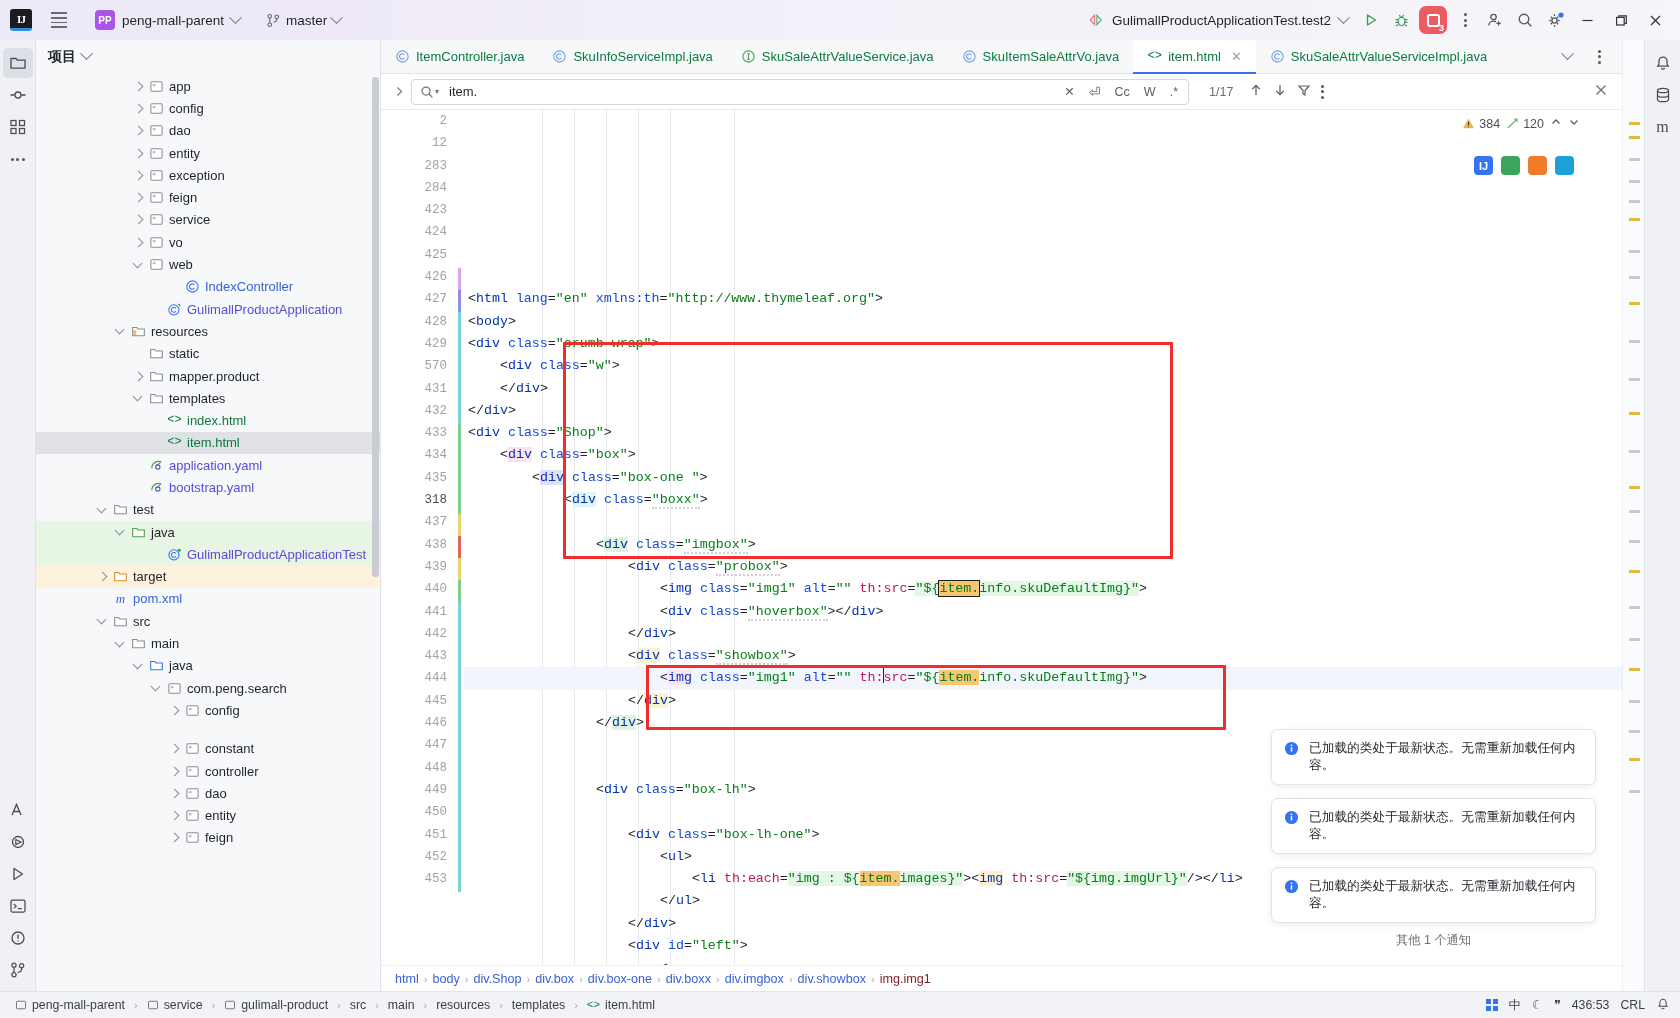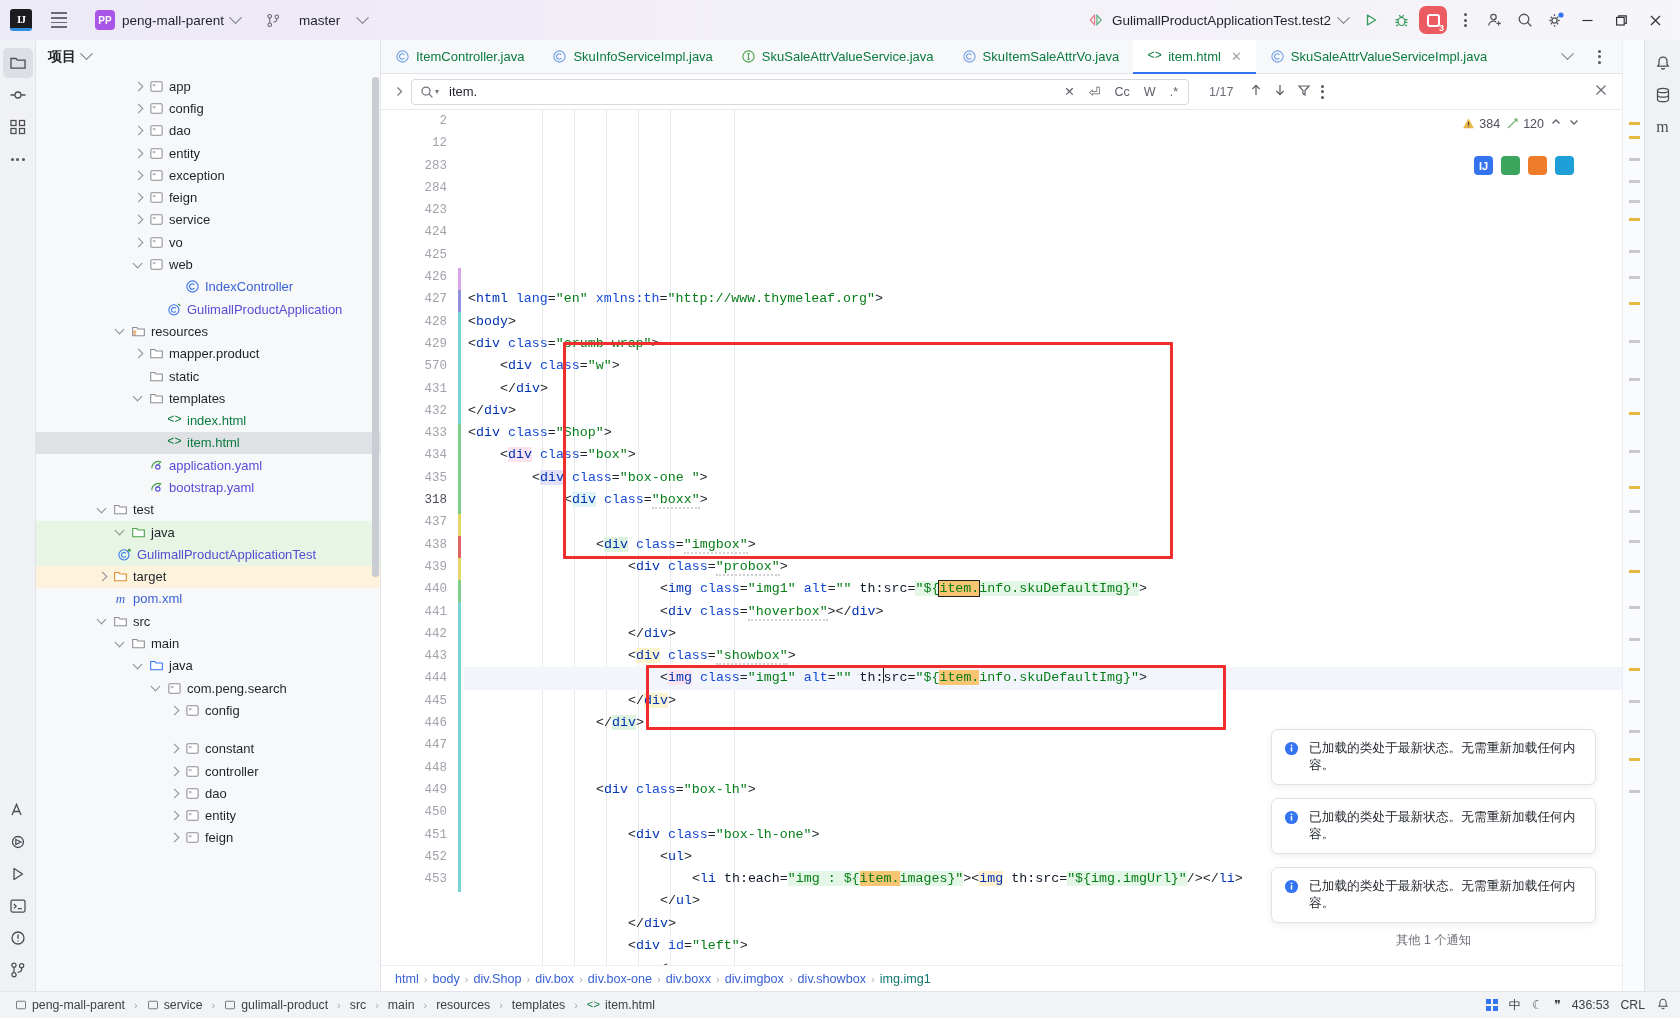--- a/index.html
+++ b/index.html
@@ -34,21 +34,21 @@
     display: flex; align-items: center; gap: 7px; margin-left: 14px;
     padding: 4px 7px; border-radius: 5px; cursor: pointer;
   }
   .pp-badge {
     width: 20px; height: 20px; border-radius: 4px; background: #a855e8; color: #fff;
     font-size: 10px; font-weight: 700; display: flex; align-items: center; justify-content: center;
   }
   .chip-label { font-size: 13.5px; color: #1f2329; }
   .chev { width: 9px; height: 9px; border-right: 1.4px solid #7c7c85; border-bottom: 1.4px solid #7c7c85;
     transform: rotate(45deg) translate(-2px,-2px); display: inline-block; flex: 0 0 auto; }
-  .branch-chip { display: flex; align-items: center; gap: 18px; margin-left: 12px; padding: 4px 7px;
+  .branch-chip { display: flex; align-items: center; gap: 5px; margin-left: 12px; padding: 4px 7px;
     border-radius: 5px; cursor: pointer; }
 
   .tb-spacer { flex: 1 1 auto; }
 
   .runcfg { display: flex; align-items: center; gap: 8px; padding: 3px 8px; border-radius: 5px; cursor: pointer; }
   .runcfg-label { font-size: 13.5px; }
   .tbtn { width: 30px; height: 30px; display: flex; align-items: center; justify-content: center;
     border-radius: 5px; cursor: pointer; }
   .dbg-badge {
     width: 28px; height: 28px; border-radius: 7px; background: #ec5b62;
@@ -140,21 +140,21 @@
   .code { flex: 1 1 auto; position: relative; font-family: "Liberation Mono", monospace;
     font-size: 13.3px; line-height: 22.3px; white-space: pre; color: #1f2329; overflow: hidden; }
   .cline { height: 22.3px; position: relative; padding-left: 4px; }
   .cline.cur { background: #f2f5fb; }
   .gline { height: 22.3px; line-height: 22.3px; }
   .gline.cur { color: #4b4e56; }
 
   .tag { color: #0033b3; }
   .attr { color: #174ad4; }
   .val { color: #067d17; }
-  .th { color: #0f172a; }
+  .th { color: #be185d; }
   .hl-g { background: #e4f7e7; }
   .hl-y { background: #fdf0d0; }
   .hl-o { background: #f8c572; }
   .hl-o-box { background: #f8c572; outline: 1.4px solid #1f1f1f; }
   .hl-pink { background: #fbe4ef; }
   .hl-lav { background: #e2e0f7; }
   .hl-cy { background: #e0f6f6; }
   .hl-yy { background: #faf3cf; }
   .hl-gg { background: #dff3df; }
   .squig { border-bottom: 2px dotted #cfcfd4; }
@@ -184,21 +184,21 @@
     display: flex; flex-direction: column; gap: 13px; }
   .notif { background: #fff; border: 1px solid #e0e2e7; border-radius: 7px; padding: 10px 12px;
     display: flex; gap: 10px; align-items: flex-start; box-shadow: 0 2px 7px rgba(0,0,0,.07); }
   .notif-txt { font-size: 12.7px; color: #1f2329; line-height: 17px; }
   .notif-more { text-align: center; font-size: 12.3px; color: #6b6e76; margin-top: -4px; }
 
   
   .crumbbar { height: 26px; flex: 0 0 26px; display: flex; align-items: center; gap: 3px;
     padding: 0 14px; background: #fff; border-top: 1px solid #edeff2; font-size: 12.6px; }
   .crumb { color: #3a62d6; cursor: pointer; }
-  .crumb.last { color: #0f766e; }
+  .crumb.last { color: #7f1d1d; }
   .crumb-sep { color: #a8abb2; font-size: 11px; margin: 0 2px; }
 
   
   .statusbar { height: 27px; flex: 0 0 27px; background: #f2f3f6; border-top: 1px solid #e2e4e9;
     display: flex; align-items: center; padding: 0 10px; gap: 4px; font-size: 12.3px; color: #3c3f46; }
   .sb-crumb { display: flex; align-items: center; gap: 5px; padding: 2px 5px; border-radius: 4px; cursor: pointer; }
   .status-right { margin-left: auto; display: flex; align-items: center; gap: 11px; }
   .grid-ic { display: grid; grid-template-columns: 5px 5px; grid-template-rows: 5px 5px; gap: 2px; }
   .grid-ic i { display: block; width: 5px; height: 5px; background: #3574f0; }
 
@@ -496,36 +496,36 @@
             <span class="arrow d"></span>
             <span style="display: flex; align-items: center; flex: 0 0 15px;">
               <svg class="ficon" viewBox="0 0 16 16">
                 <path d="M1.8 3.8h4.4l1.2 1.5H14.2v7.3H1.8z" fill="#fff" stroke="#8b8d94" stroke-width="1.15"></path>
                 <path d="M2.6 7.5h3M2.6 9.2h3M2.6 10.9h3" stroke="#e08a2a" stroke-width="1"></path>
               </svg>
             </span>
             <span class="tlabel ">resources</span>
           </div>
           <div class="tnode" style="padding-left: 96px;">
-            <span class="arrow r"></span>
+            <span class="arrow "></span>
             <span style="display: flex; align-items: center; flex: 0 0 15px;">
               <svg class="ficon" viewBox="0 0 16 16">
                 <path d="M1.8 3.8h4.4l1.2 1.5H14.2v7.3H1.8z" fill="#fff" stroke="#8b8d94" stroke-width="1.15"></path>
               </svg>
             </span>
+            <span class="tlabel ">static</span>
+          </div>
+          <div class="tnode" style="padding-left: 96px;">
+            <span class="arrow r"></span>
+            <span style="display: flex; align-items: center; flex: 0 0 15px;">
+              <svg class="ficon" viewBox="0 0 16 16">
+                <path d="M1.8 3.8h4.4l1.2 1.5H14.2v7.3H1.8z" fill="#fff" stroke="#8b8d94" stroke-width="1.15"></path>
+              </svg>
+            </span>
             <span class="tlabel ">mapper.product</span>
-          </div>
-          <div class="tnode" style="padding-left: 96px;">
-            <span class="arrow "></span>
-            <span style="display: flex; align-items: center; flex: 0 0 15px;">
-              <svg class="ficon" viewBox="0 0 16 16">
-                <path d="M1.8 3.8h4.4l1.2 1.5H14.2v7.3H1.8z" fill="#fff" stroke="#8b8d94" stroke-width="1.15"></path>
-              </svg>
-            </span>
-            <span class="tlabel ">static</span>
           </div>
           <div class="tnode" style="padding-left: 96px;">
             <span class="arrow d"></span>
             <span style="display: flex; align-items: center; flex: 0 0 15px;">
               <svg class="ficon" viewBox="0 0 16 16">
                 <path d="M1.8 3.8h4.4l1.2 1.5H14.2v7.3H1.8z" fill="#fff" stroke="#8b8d94" stroke-width="1.15"></path>
               </svg>
             </span>
             <span class="tlabel ">templates</span>
           </div>
@@ -574,21 +574,21 @@
           </div>
           <div class="tnode test-scope" style="padding-left: 78px;">
             <span class="arrow d"></span>
             <span style="display: flex; align-items: center; flex: 0 0 15px;">
               <svg class="ficon" viewBox="0 0 16 16">
                 <path d="M1.8 3.8h4.4l1.2 1.5H14.2v7.3H1.8z" fill="#fff" stroke="#4aa04a" stroke-width="1.15"></path>
               </svg>
             </span>
             <span class="tlabel ">java</span>
           </div>
-          <div class="tnode test-scope" style="padding-left: 64px;">
+          <div class="tnode test-scope" style="padding-left: 114px;">
             <span class="arrow "></span>
             <span style="display: flex; align-items: center; flex: 0 0 15px;">
               <svg class="ficon" viewBox="0 0 16 16">
                 <circle cx="7.4" cy="8.4" r="5.4" fill="none" stroke="#3574f0" stroke-width="1.15"></circle>
                 <path d="M9.4 6.8a2.6 2.6 0 1 0 0 3.2" fill="none" stroke="#3574f0" stroke-width="1.1"></path>
                 <path d="M12.4 1.6l1.4 2.2-2.6.3z" fill="#e05b5b"></path>
                 <circle cx="13.2" cy="3.4" r="1.6" fill="#4aa04a"></circle>
               </svg>
             </span>
             <span class="tlabel purple">GulimallProductApplicationTest</span>

